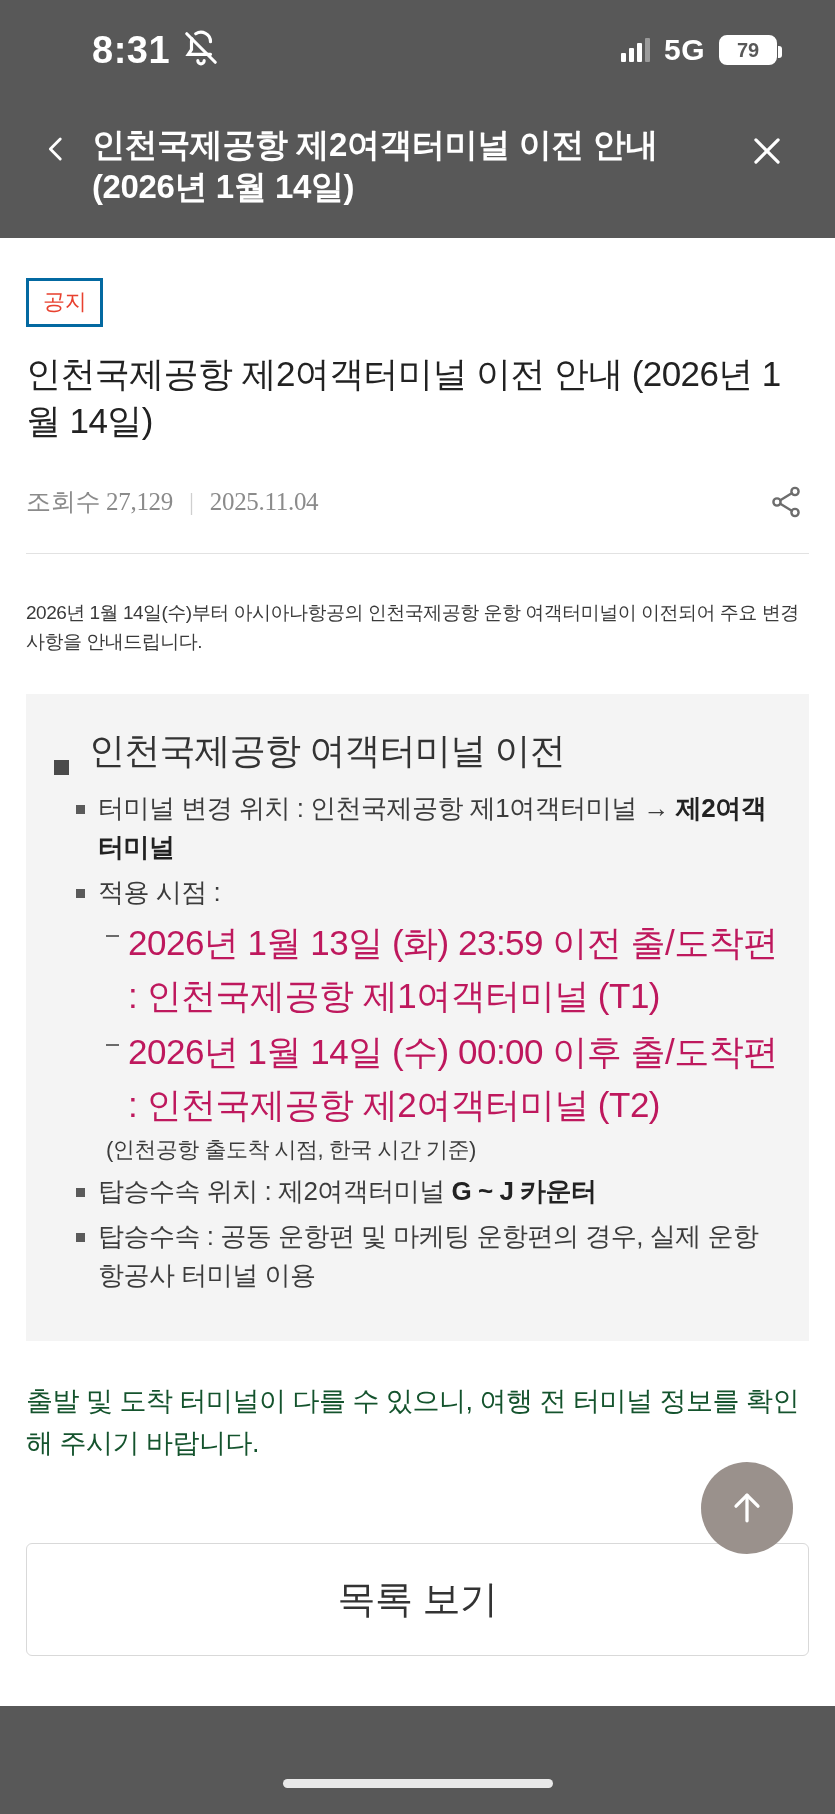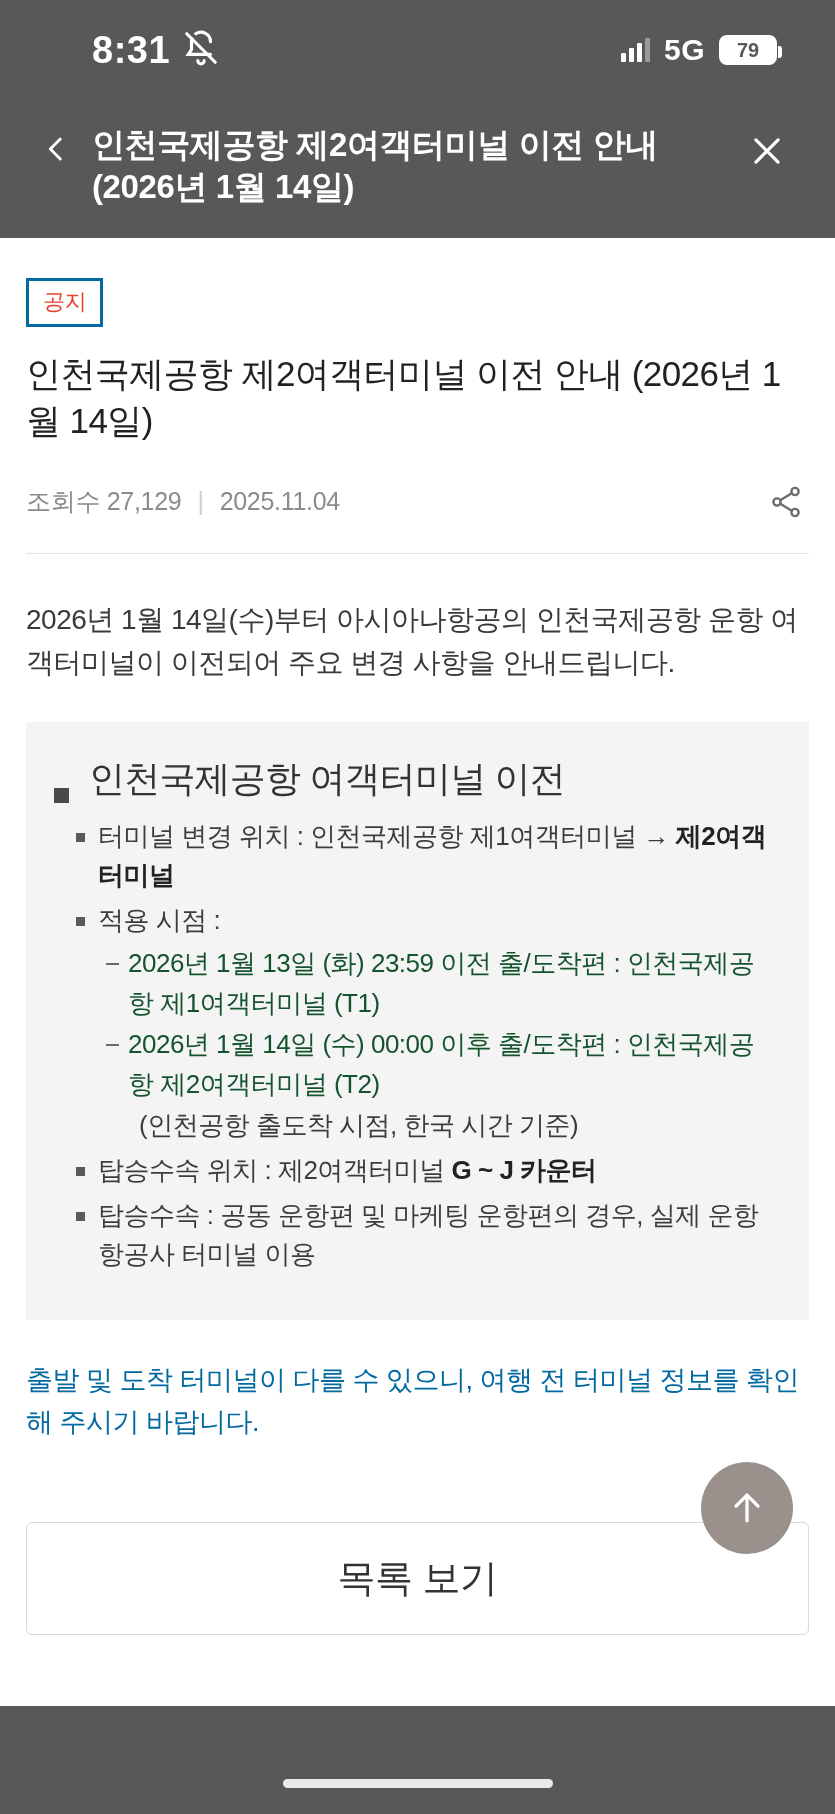--- a/index.html
+++ b/index.html
@@ -149,20 +149,21 @@
     line-height: 1.33;
     margin: 24px 0 0 0;
     font-weight: normal;
     letter-spacing: -0.6px;
   }
   .meta-row {
     display: flex;
     margin-top: 34px;
     padding-bottom: 28px;
     border-bottom: 1px solid #e2e2e2;
+    font-family: Liberation Serif, serif;
   }
   .meta-text {
     font-size: 25px;
     color: #8b8b8b;
     letter-spacing: -0.3px;
     flex: 1;
     display: flex;
     align-items: center;
     gap: 16px;
   }
@@ -172,21 +173,21 @@
     height: 46px;
     display: flex;
     align-items: center;
     justify-content: center;
     cursor: pointer;
   }
 
   
   .body-wrap { padding: 0 26px; }
   .intro {
-    font-size: 28px;
+    font-size: 19px;
     color: #3a3a3a;
     line-height: 1.55;
     margin-top: 44px;
     letter-spacing: -0.5px;
   }
 
   .grey-box {
     background: #f4f4f4;
     margin-top: 38px;
     padding: 34px 30px 40px 28px;
@@ -232,49 +233,48 @@
     height: 9px;
     background: #5a5a5a;
   }
   ul.lv2 {
     list-style: none;
     margin: 4px 0 0 0;
     padding: 0 0 0 30px;
   }
   ul.lv2 > li {
     position: relative;
-    font-size: 26px;
-    color: #14532d;
+    font-size: 35px;
+    color: #be185d;
     line-height: 1.52;
     letter-spacing: -0.5px;
     margin-bottom: 2px;
   }
   ul.lv2 > li::before {
     content: "";
     position: absolute;
     left: -22px;
     top: 19px;
     width: 13px;
     height: 2px;
     background: #6a6a6a;
   }
   .note-line {
-    font-size: 26px;
+    font-size: 22px;
     color: #3c3c3c;
     line-height: 1.5;
     letter-spacing: -0.5px;
     padding-left: 8px;
     margin-top: 2px;
-    margin-left: 33px;
   }
   b { font-weight: bold; color: #222; }
 
   .outro {
     font-size: 27px;
-    color: #0369a1;
+    color: #14532d;
     line-height: 1.55;
     margin-top: 40px;
     letter-spacing: -0.5px;
   }
   .thanks {
     font-size: 27px;
     color: #3a3a3a;
     line-height: 1.55;
     margin-top: 52px;
     letter-spacing: -0.5px;

